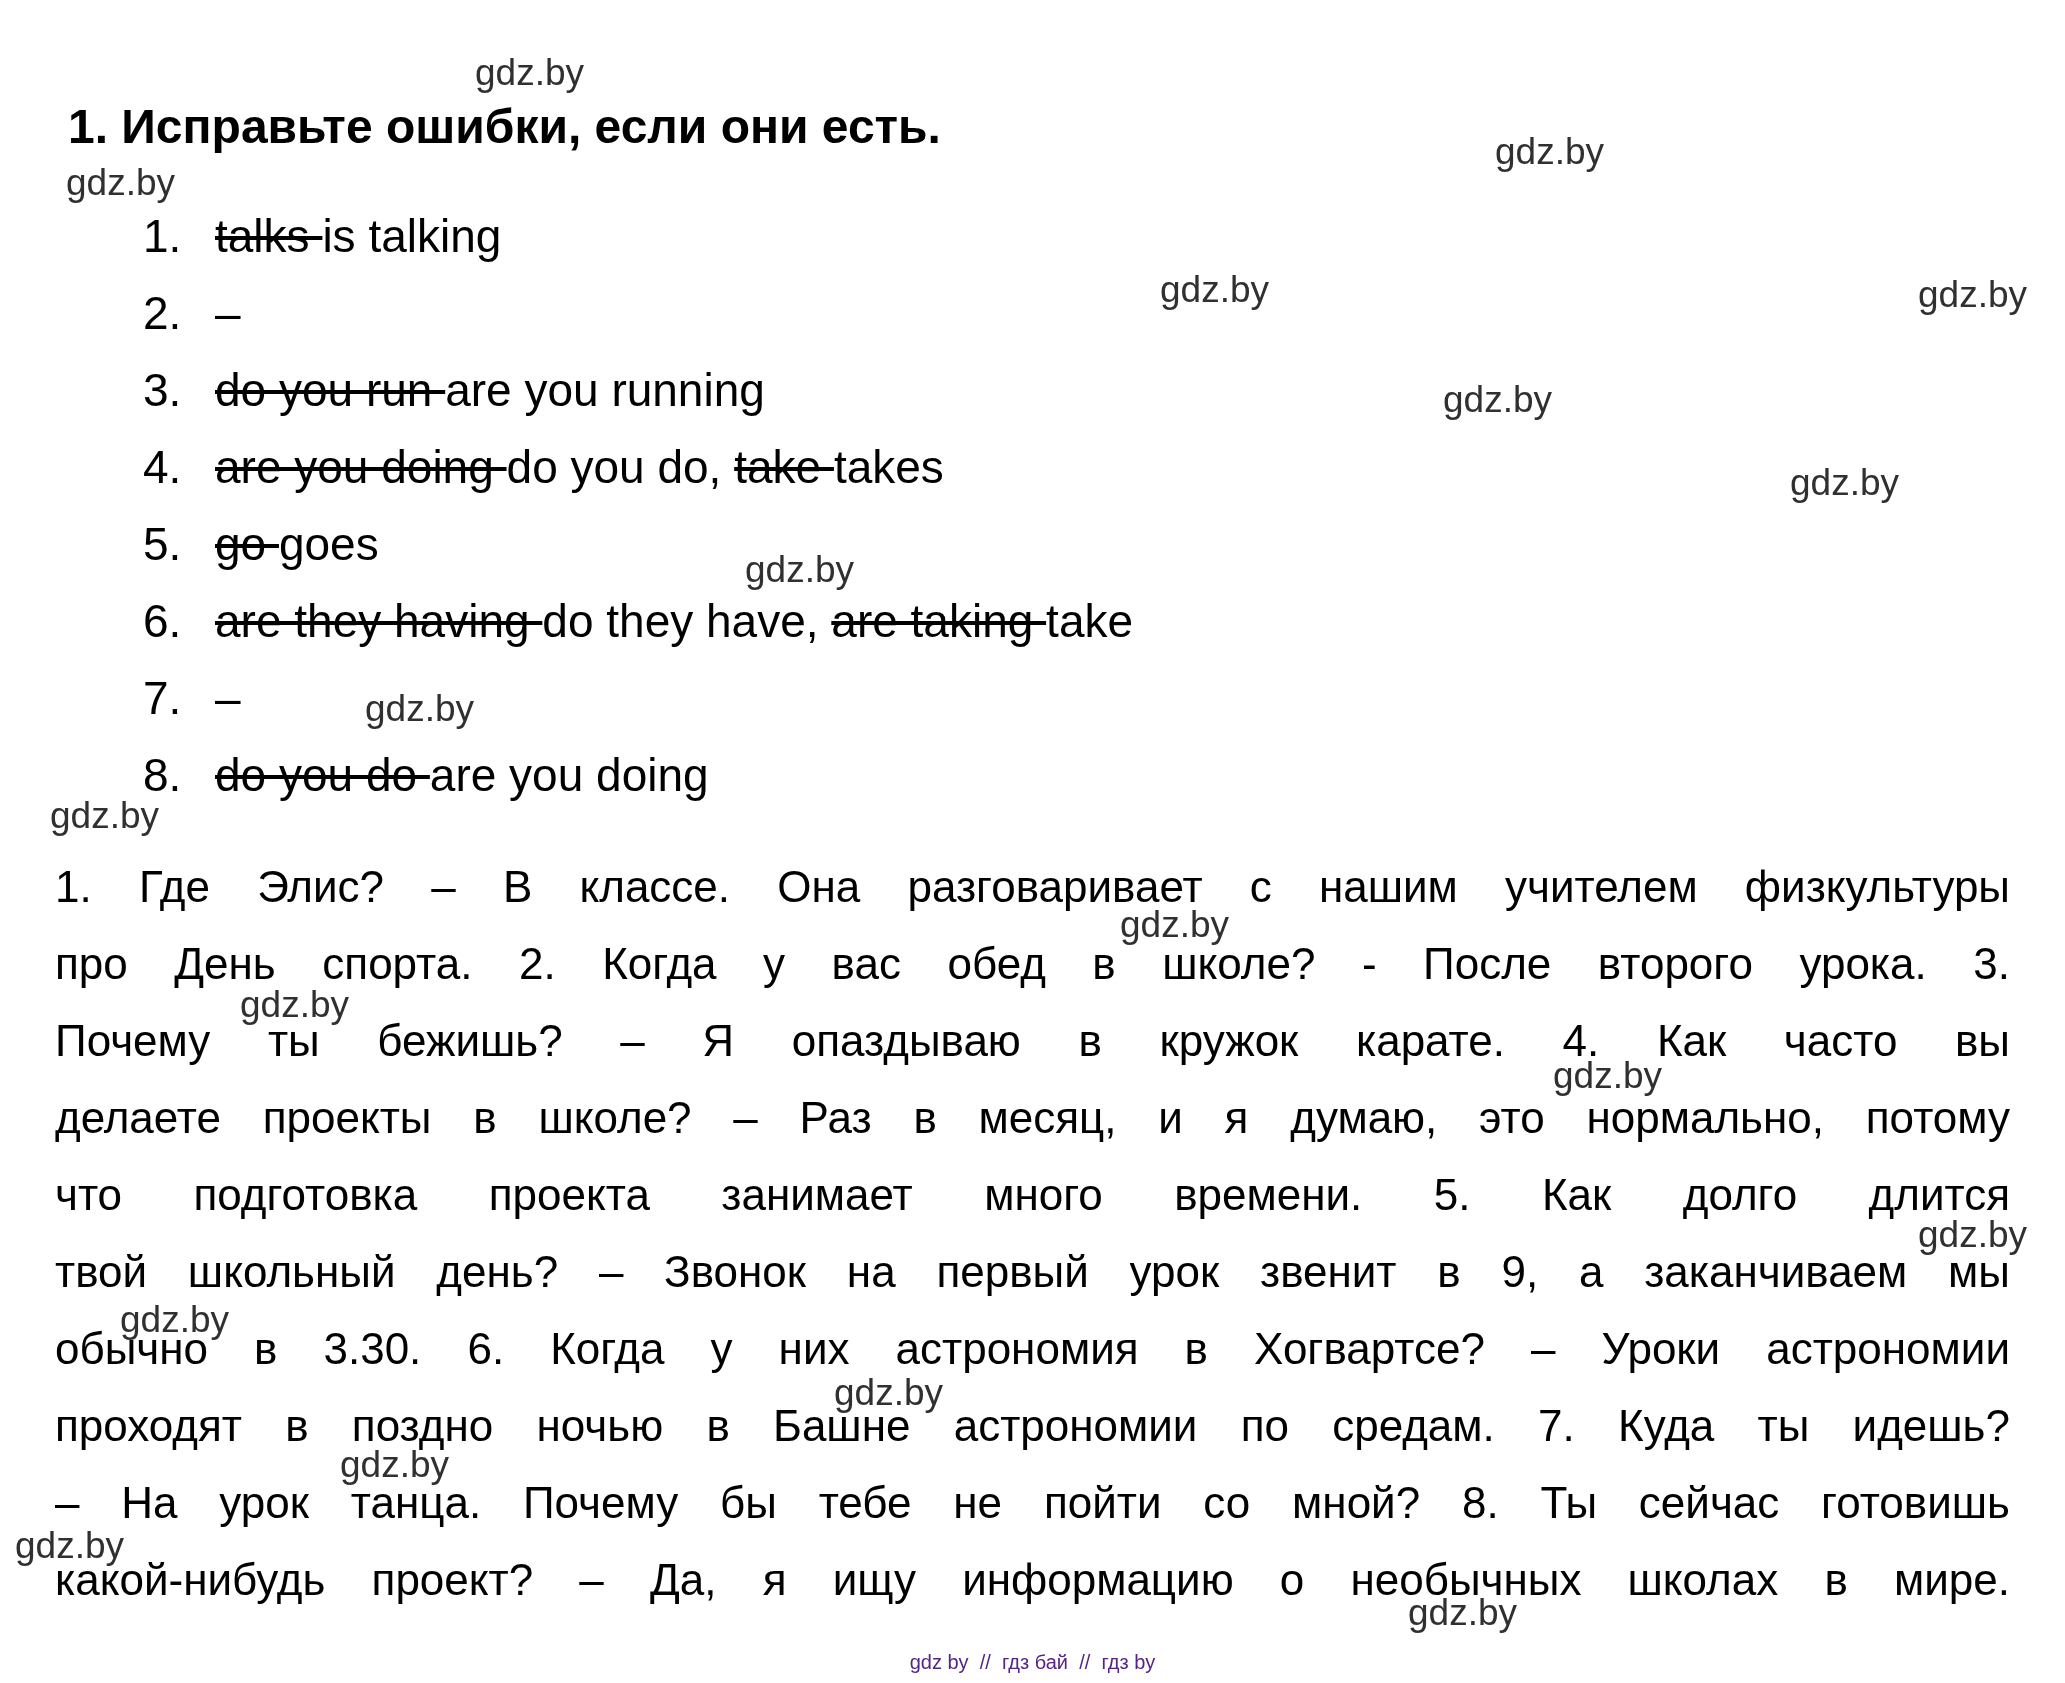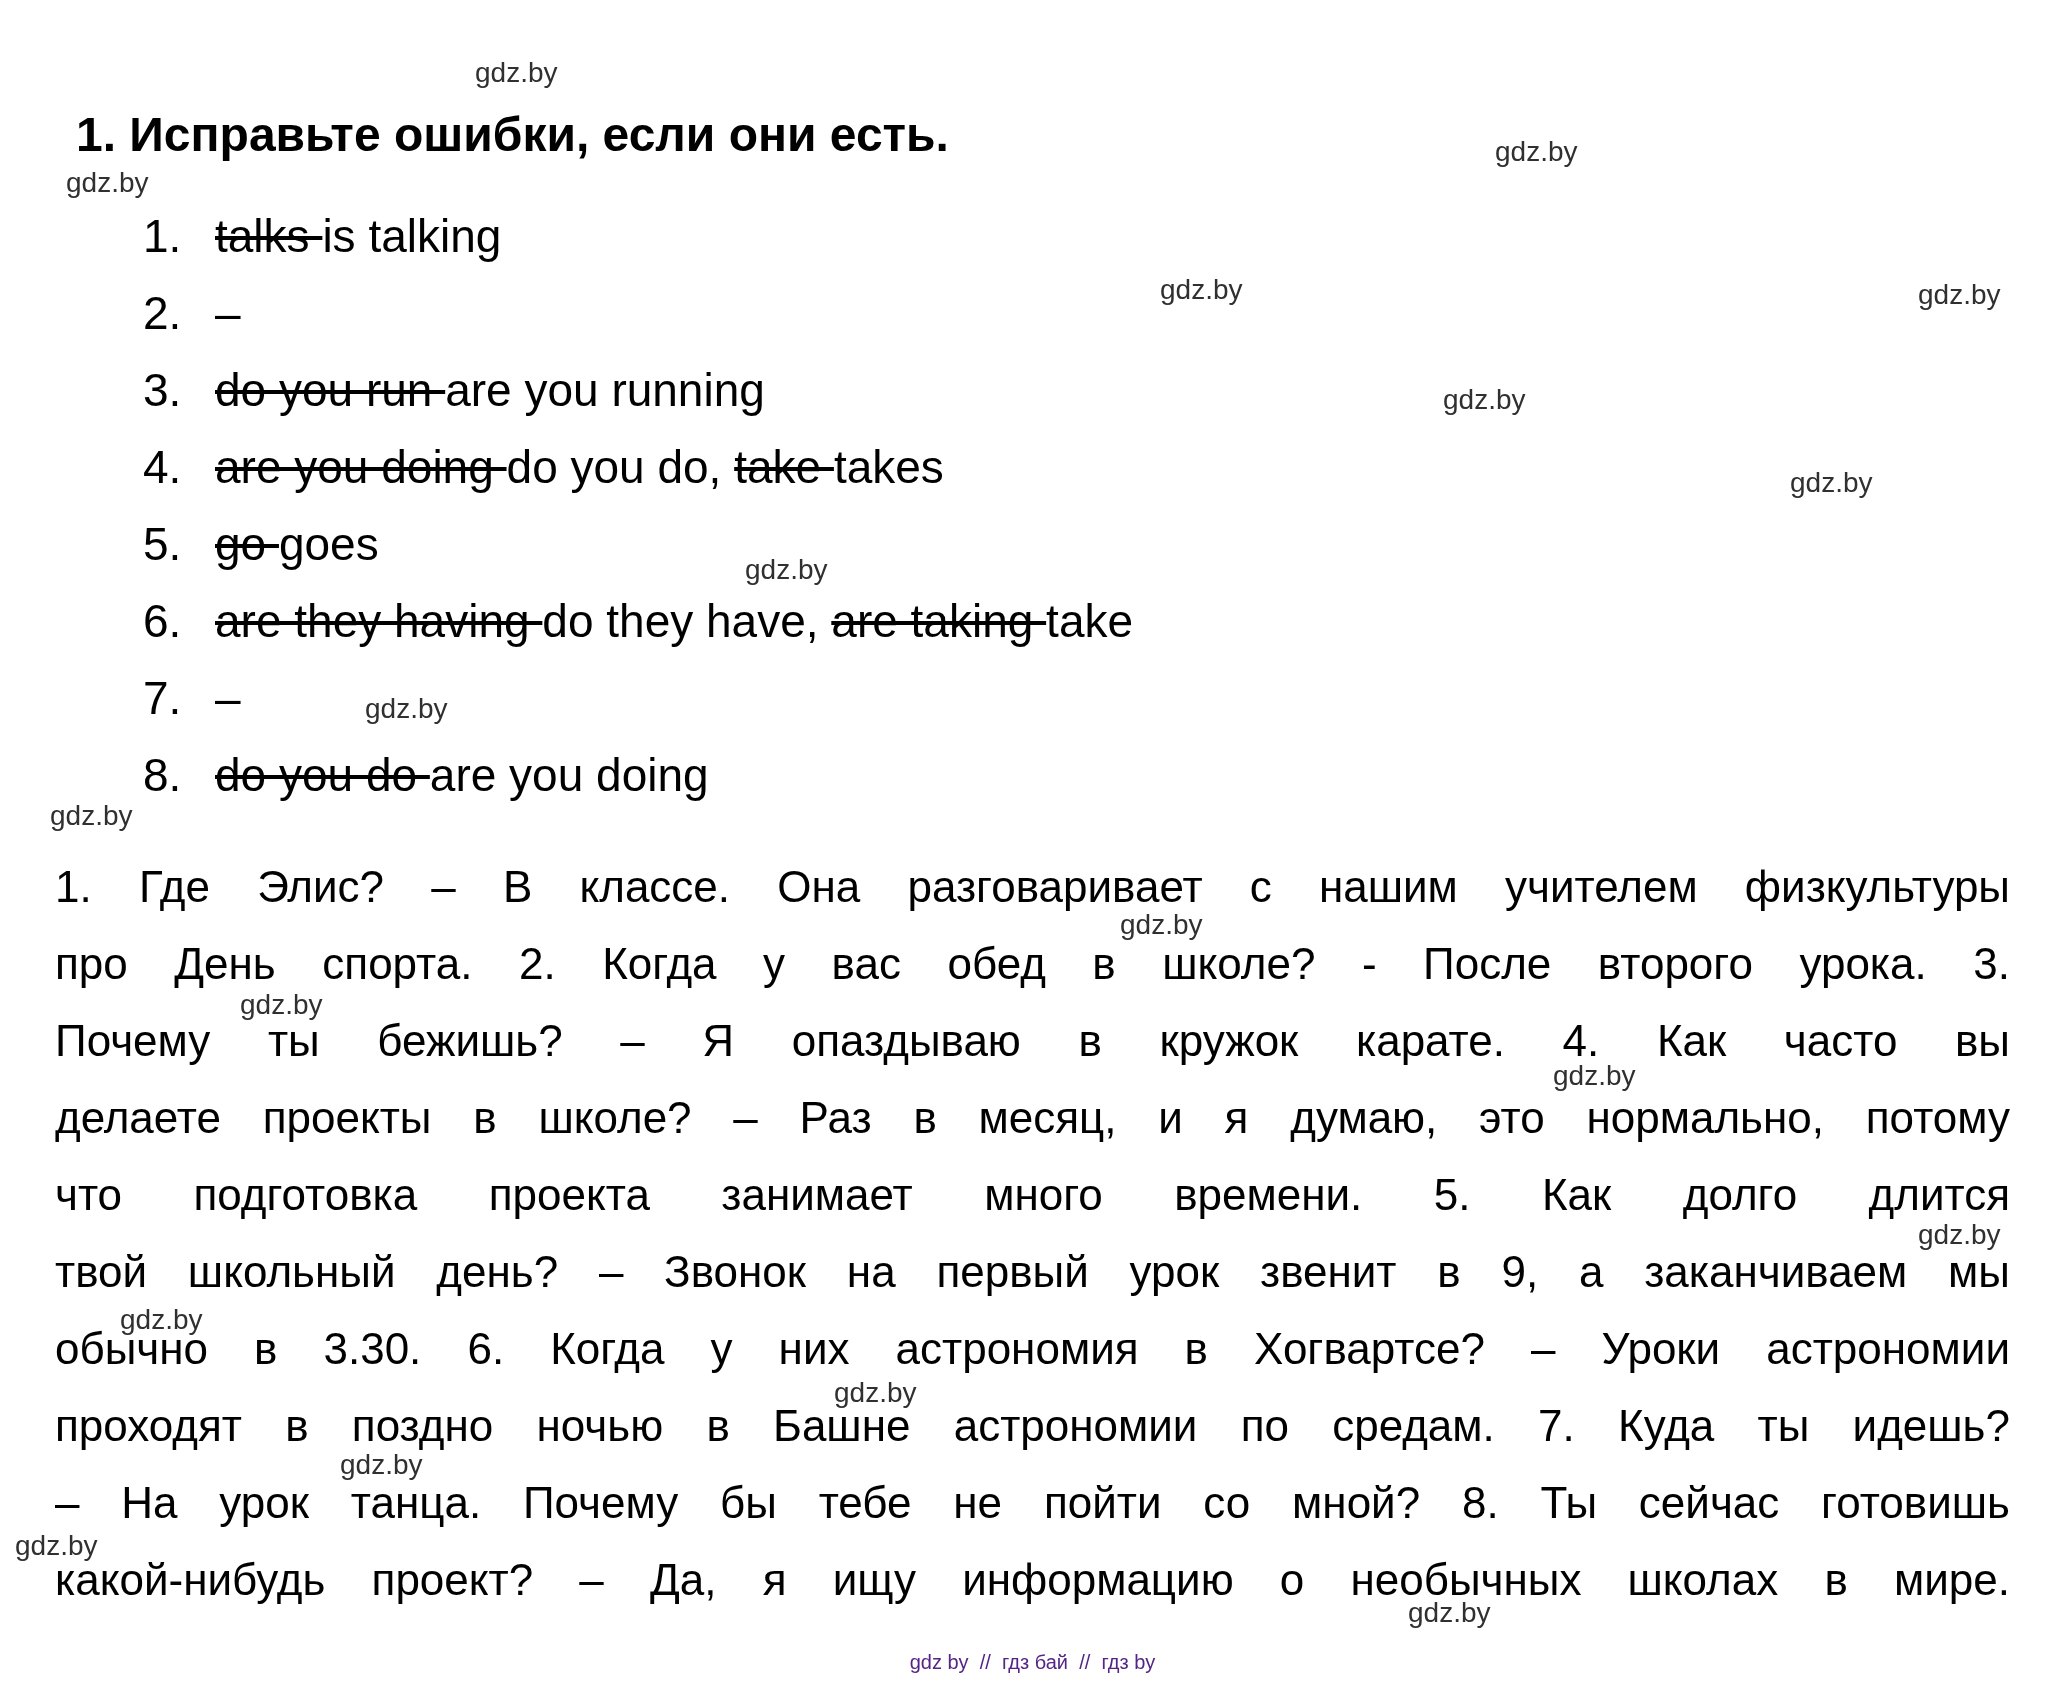--- a/index.html
+++ b/index.html
@@ -21,21 +21,21 @@
   }
   
   .promo{
     position:absolute; top:2px; left:0; width:100%;
     text-align:center;
     font-size:37px; line-height:40px;
     color:var(--promo-green);
   }
   
   .heading{
-    position:absolute; left:68px; top:99px; margin:8px;
+    position:absolute; left:68px; top:99px; margin:0;
     font-size:48px; line-height:56px; font-weight:bold;
     white-space:nowrap;
   }
   
   .answers{
     position:absolute; left:143px; top:197px; margin:0; padding:0;
     list-style:none;
     font-size:46px;
   }
   .answer-item{
@@ -55,21 +55,21 @@
   }
   .t-line{
     height:77px; line-height:77px;
     text-align:justify;
     text-align-last:justify;
     text-justify:inter-word;
   }
   
   .wm{
     position:absolute;
-    font-size:28px; line-height:36px;
+    font-size:37px; line-height:36px;
     color:var(--wm-color);
     white-space:nowrap;
   }
   
   .footer{
     position:absolute; left:0; top:1643px; width:100%;
     text-align:center;
     font-size:20px; line-height:38px;
     color:var(--footer-purple);
     white-space:pre;

